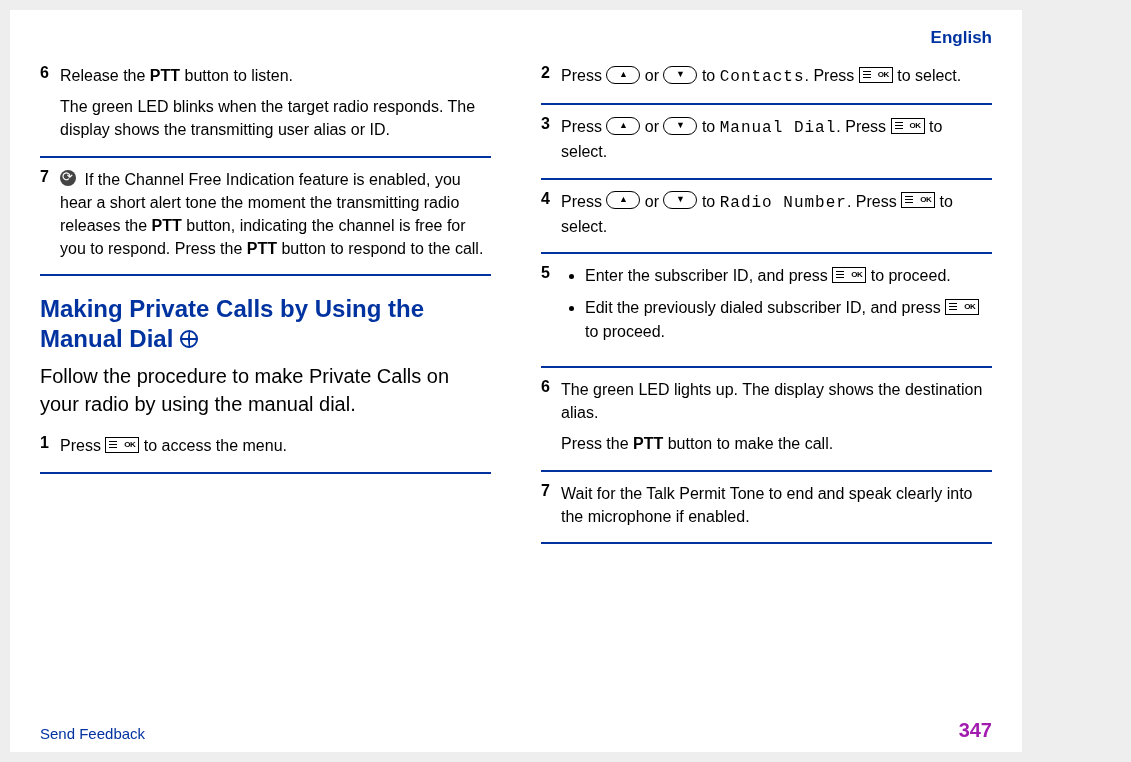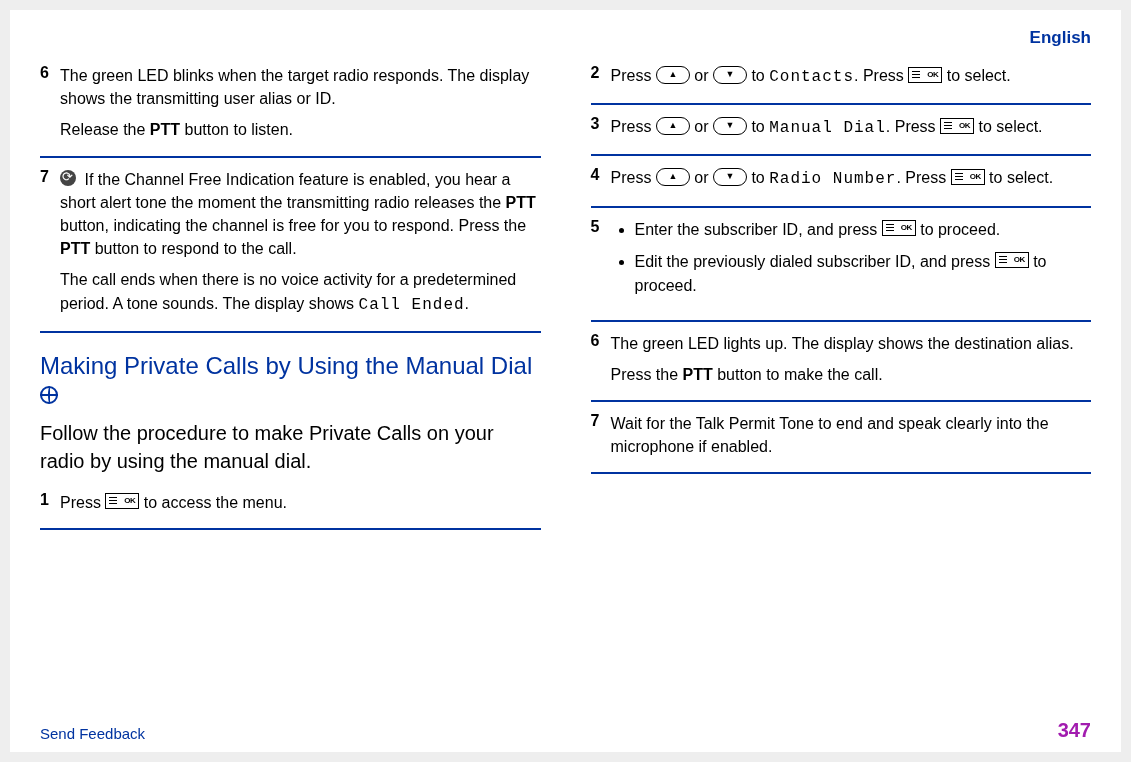--- a/index.html
+++ b/index.html
@@ -8,21 +8,21 @@
     height: 762px;
     background: #eeeeee;
     font-family: Arial, Helvetica, sans-serif;
     color: #000;
     position: relative;
   }
   .page {
     position: absolute;
     left: 10px;
     top: 10px;
-    width: 1111px;
+    width: 1012px;
     height: 742px;
     background: #ffffff;
     padding: 18px 30px 12px 30px;
   }
   .lang {
     text-align: right;
     color: #0033a0;
     font-weight: bold;
     font-size: 17px;
     margin-bottom: 10px;
@@ -57,21 +57,21 @@
     border-top: 2px solid #0033a0;
     margin: 4px 0 4px 0;
   }
   .screen {
     font-family: "Courier New", Courier, monospace;
     letter-spacing: 1px;
   }
   .heading {
     color: #0033a0;
     font-size: 24px;
-    font-weight: normal;
+    font-weight: bold;
     line-height: 1.25;
     margin: 18px 0 8px 0;
   }
   .intro {
     font-size: 20px;
     line-height: 1.4;
     margin-bottom: 10px;
   }
   .bullets {
     list-style: disc;
@@ -192,31 +192,30 @@
 <div class="page">
   <div class="lang">English</div>
 
   <div class="columns">
 
     <div class="col">
 
       <div class="step">
         <div class="step-num">6</div>
         <div class="step-body">
+          <p><span>Release the </span><b>PTT</b><span> button to listen.</span></p>
           <p>The green LED blinks when the target radio responds. The display shows the transmitting user alias or ID.</p>
-          <p><span>Release the </span><b>PTT</b><span> button to listen.</span></p>
         </div>
       </div>
       <hr class="divider">
 
       <div class="step">
         <div class="step-num">7</div>
         <div class="step-body">
           <p><span class="note-icon"></span><span> If the Channel Free Indication feature is enabled, you hear a short alert tone the moment the transmitting radio releases the </span><b>PTT</b><span> button, indicating the channel is free for you to respond. Press the </span><b>PTT</b><span> button to respond to the call.</span></p>
-          <p><span>The call ends when there is no voice activity for a predetermined period. A tone sounds. The display shows </span><span class="screen">Call Ended</span><span>.</span></p>
         </div>
       </div>
       <hr class="divider">
 
       <h2 class="heading"><span>Making Private Calls by Using the Manual Dial </span><span class="globe-icon"></span></h2>
       <p class="intro">Follow the procedure to make Private Calls on your radio by using the manual dial.</p>
 
       <div class="step">
         <div class="step-num">1</div>
         <div class="step-body">

